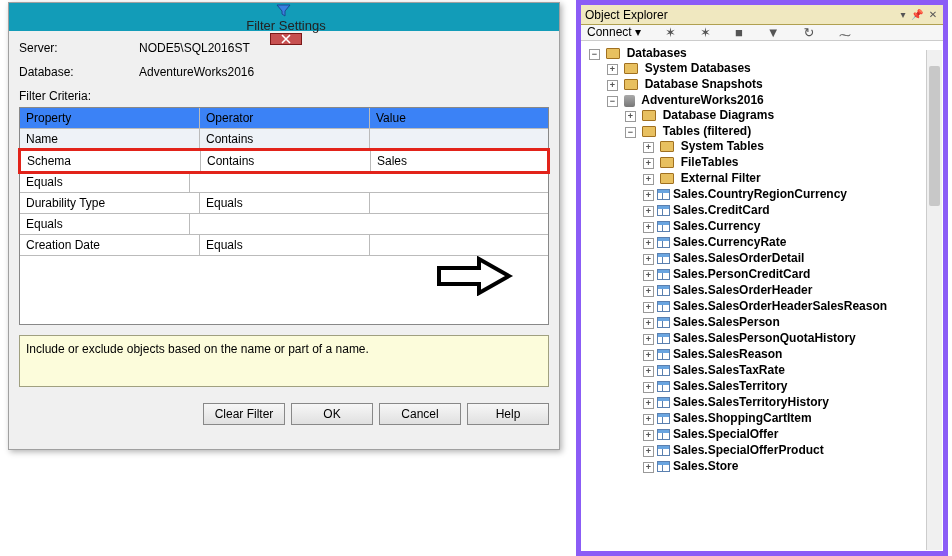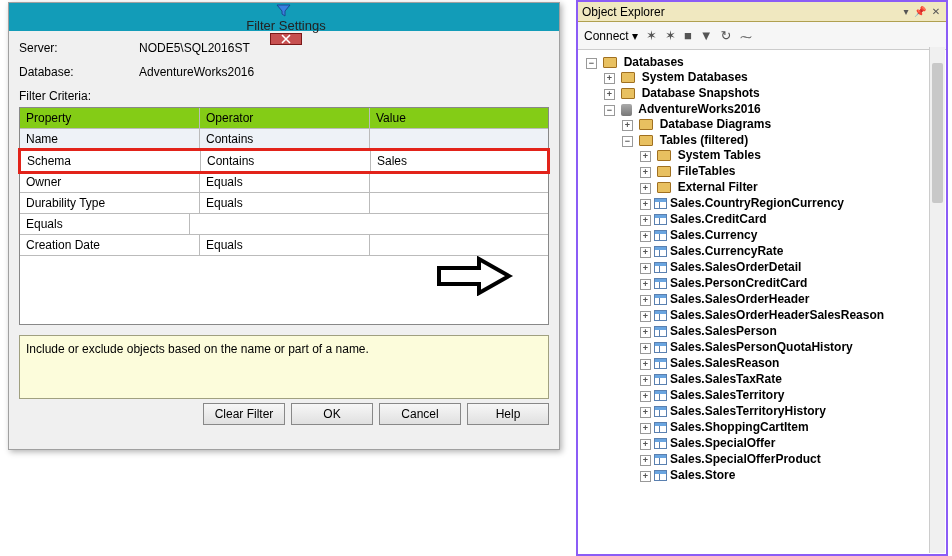--- a/index.html
+++ b/index.html
@@ -67,45 +67,45 @@
     .criteria-label { margin-top: 6px; margin-bottom: 4px; }
     .grid {
       border: 1px solid #888;
       background: #fff;
       height: 218px;
     }
     .grid-header, .grid-row {
       display: flex;
       border-bottom: 1px solid #bbb;
     }
-    .grid-header { background: #84cc16; font-weight: 400; }
+    .grid-header { background: #3b82f6; font-weight: 400; }
     .grid-cell {
       padding: 3px 6px;
       border-right: 1px solid #bbb;
       height: 20px;
       display: flex;
       align-items: center;
     }
     .col-prop { width: 180px; }
     .col-op  { width: 170px; }
     .col-val { flex: 1; border-right: none; }
     .row-highlight { border: 3px solid #e2231a; margin: -2px; background: #fff; position: relative; z-index: 3; }
     .row-selected .grid-cell { background: #eef2f7; }
     .hint-box {
       margin-top: 10px;
       border: 1px solid #a0a080;
       background: #fcfcdb;
-      height: 64px;
+      height: 52px;
       padding: 6px;
     }
     .button-row {
       display: flex;
       justify-content: flex-end;
       gap: 6px;
-      padding-top: 4px;
+      padding-top: 16px;
     }
     .btn {
       width: 82px;
       height: 22px;
       background: linear-gradient(#f7f7f7,#e0e0e0);
       border: 1px solid #888;
       font-size: 12px;
       cursor: pointer;
     }
 
@@ -117,21 +117,21 @@
       z-index: 4;
     }
 
     
     .explorer {
       position: absolute;
       left: 576px;
       top: 0;
       width: 372px;
       height: 556px;
-      border: 2px solid #8b5cf6;
+      border: 5px solid #8b5cf6;
       background: #fff;
     }
     .explorer-header {
       background: #f0e8c0;
       border-bottom: 1px solid #b0a050;
       height: 20px;
       display: flex;
       align-items: center;
       padding: 0 4px;
       font-size: 12px;
@@ -140,25 +140,25 @@
     .hdr-icons { display: flex; gap: 3px; }
     .hdr-icon {
       width: 12px; height: 12px;
       display: inline-flex;
       align-items: center;
       justify-content: center;
       font-size: 10px;
       color: #555;
     }
     .toolbar {
-      height: 28px;
-      display: flex;
-      align-items: center;
+      height: 16px;
+      display: flex;
+      align-items: flex-start;
       padding: 0 6px;
-      gap: 8px;
+      gap: 24px;
       border-bottom: 1px solid #ccc;
       background: #f6f6f6;
     }
     .tool-label { cursor: pointer; }
     .tool-icon {
       font-size: 13px;
       color: #555;
       cursor: pointer;
     }
     .tree {
@@ -276,21 +276,20 @@
         <div class="grid-cell col-prop">Name</div>
         <div class="grid-cell col-op">Contains</div>
         <div class="grid-cell col-val"></div>
       </div>
       <div class="grid-row row-highlight">
         <div class="grid-cell col-prop">Schema</div>
         <div class="grid-cell col-op">Contains</div>
         <div class="grid-cell col-val">Sales</div>
       </div>
       <div class="grid-row">
-        <div class="grid-cell col-prop">Owner</div>
         <div class="grid-cell col-op">Equals</div>
         <div class="grid-cell col-val"></div>
       </div>
       <div class="grid-row">
         <div class="grid-cell col-prop">Durability Type</div>
         <div class="grid-cell col-op">Equals</div>
         <div class="grid-cell col-val"></div>
       </div>
       <div class="grid-row">
         <div class="grid-cell col-op">Equals</div>

